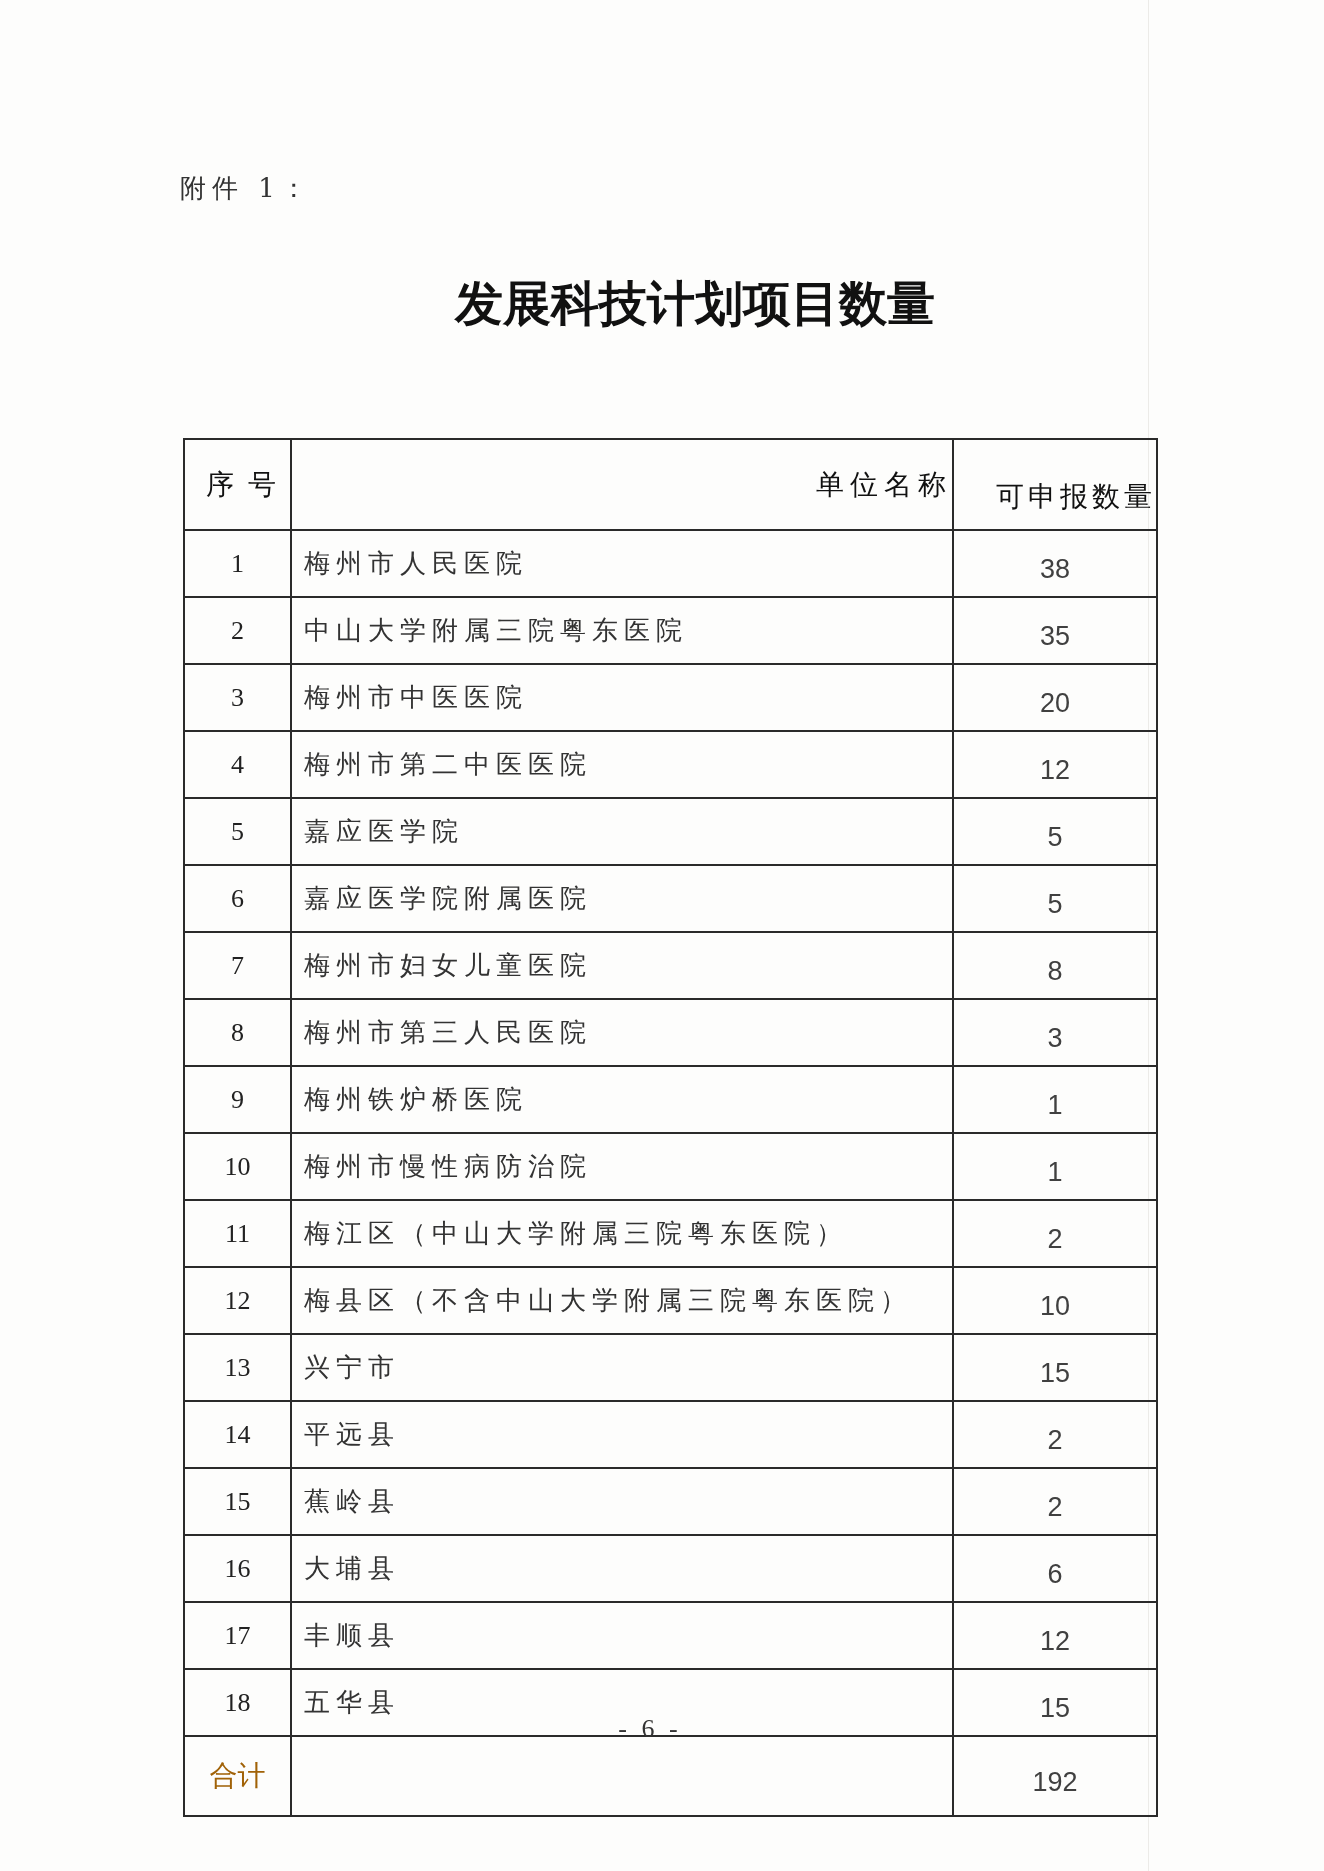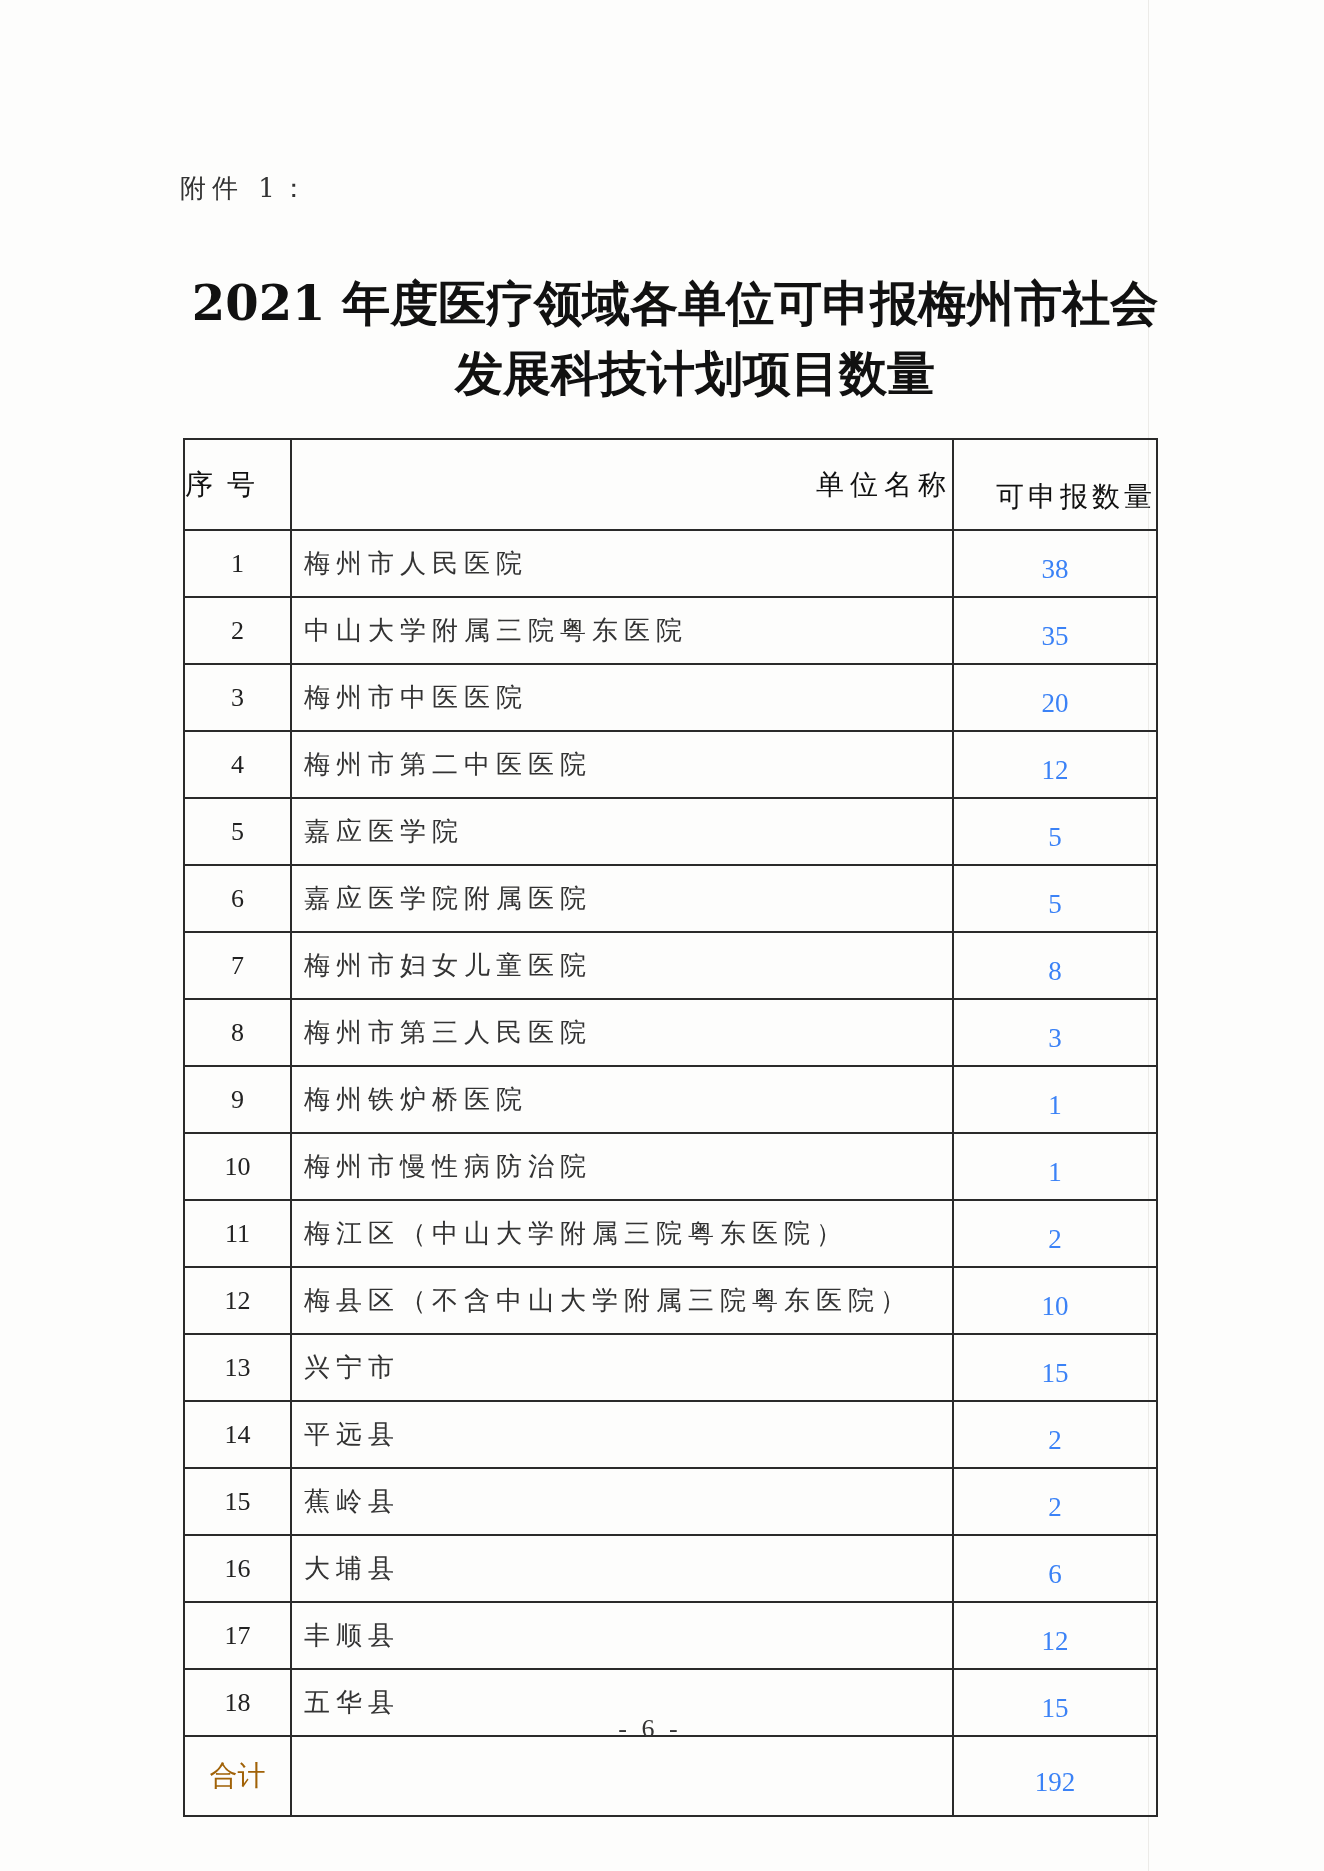--- a/index.html
+++ b/index.html
@@ -33,52 +33,51 @@
   td, th {
     border: 2px solid #2a2a2a; padding: 0; vertical-align: middle;
   }
   col.c1 { width: 107px; }
   col.c2 { width: 662px; }
   col.c3 { width: 204px; }
   th {
     height: 65px; font-family: "DejaVu Sans", sans-serif;
     font-weight: normal; font-size: 28px; color: #111;
   }
-  th.h-idx { letter-spacing: 14px; text-align: left; border-radius: 10px; }
+  th.h-idx { letter-spacing: 14px; text-align: right; border-radius: 10px; }
   th.h-name { letter-spacing: 6px; text-align: right; }
   th.h-qty { letter-spacing: 4px; text-align: right; padding-top: 24px; }
   td { height: 53px; }
   td.idx { text-align: center; font-size: 26px; font-family: "Liberation Serif", serif; color: #222; }
   td.name {
     padding-left: 12px; font-size: 26px; letter-spacing: 6px; color: #333;
     font-family: "DejaVu Sans", sans-serif; font-weight: normal;
   }
   td.qty {
-    text-align: center; font-size: 27px; font-family: Liberation Serif, serif;
-    color: #3b82f6; padding-top: 12px;
+    text-align: center; font-size: 27px; font-family: Liberation Sans, sans-serif;
+    color: #404040; padding-top: 12px;
   }
   tr.total td { height: 66px; }
   td.total-label {
     text-align: center; font-family: "DejaVu Sans", sans-serif; font-size: 28px; color: #a16207;
   }
   .page-number {
     position: absolute; left: 600px; width: 100px; top: 1714px;
     text-align: center; font-family: "Liberation Serif", serif; font-size: 26px; color: #333;
     letter-spacing: 4px;
   }
 </style>
 </head>
 <body>
 
 <div class="page-edge"></div>
 
 <div class="attachment">附件 1：</div>
 
 <div class="title">
-  <div class="line1">2021 年度医疗领域各单位可申报梅州市社会</div>
   <div class="line2">发展科技计划项目数量</div>
 </div>
 
 <table>
   <colgroup>
       <col class="c1">
       <col class="c2">
       <col class="c3">
     </colgroup>
   <thead>

